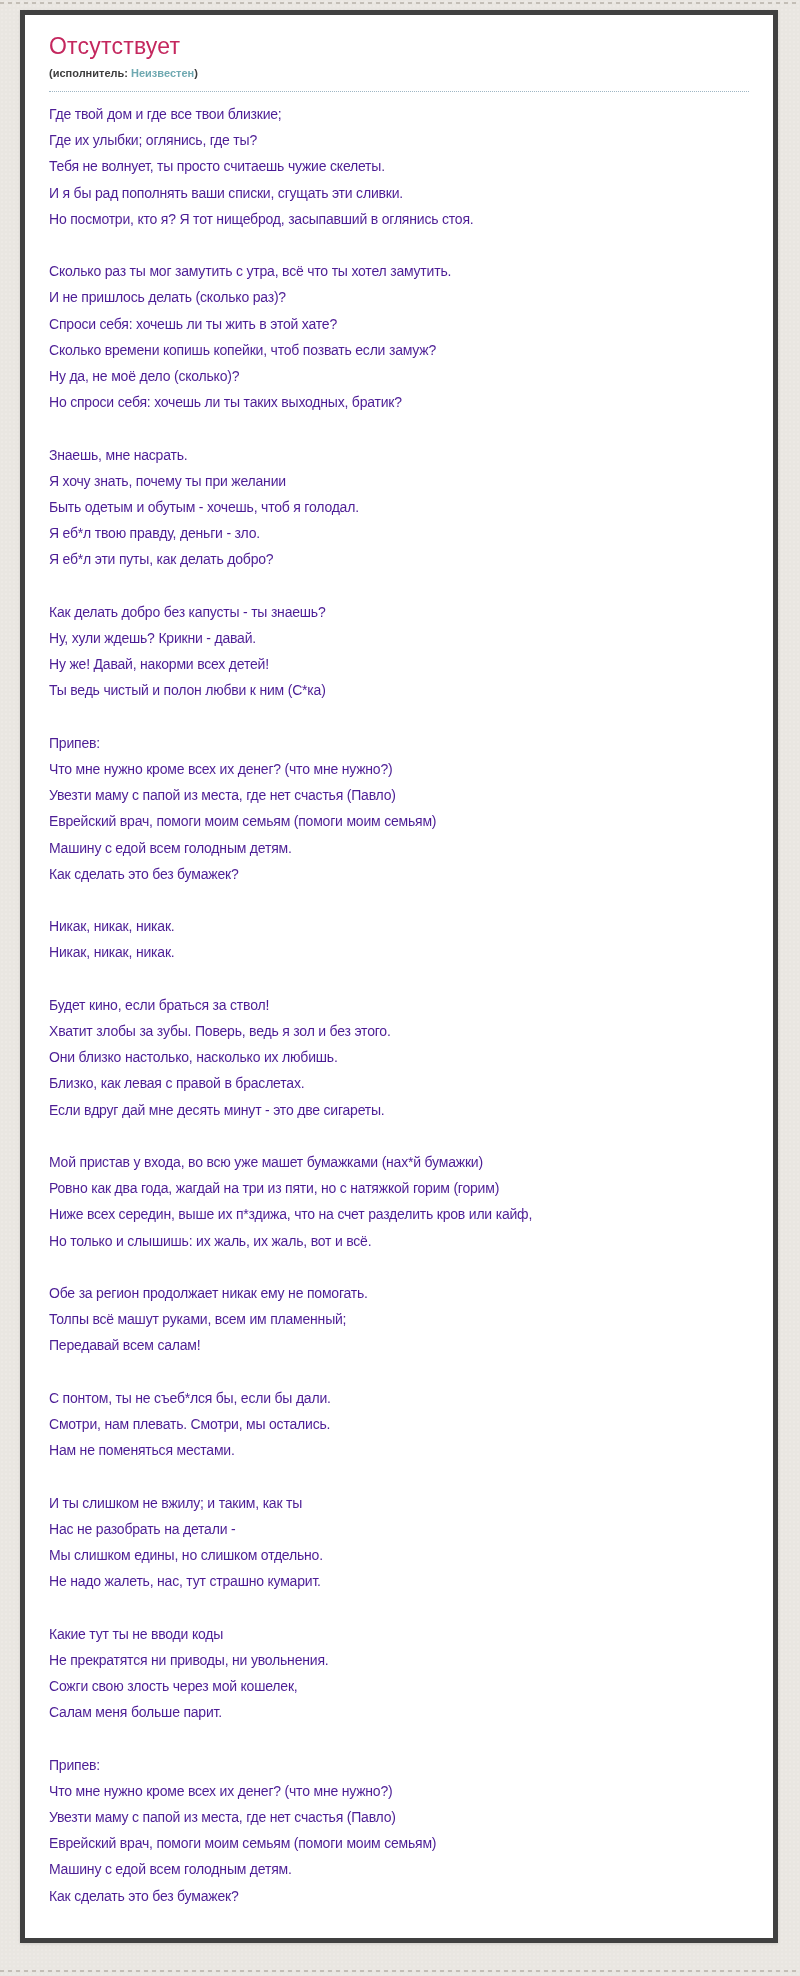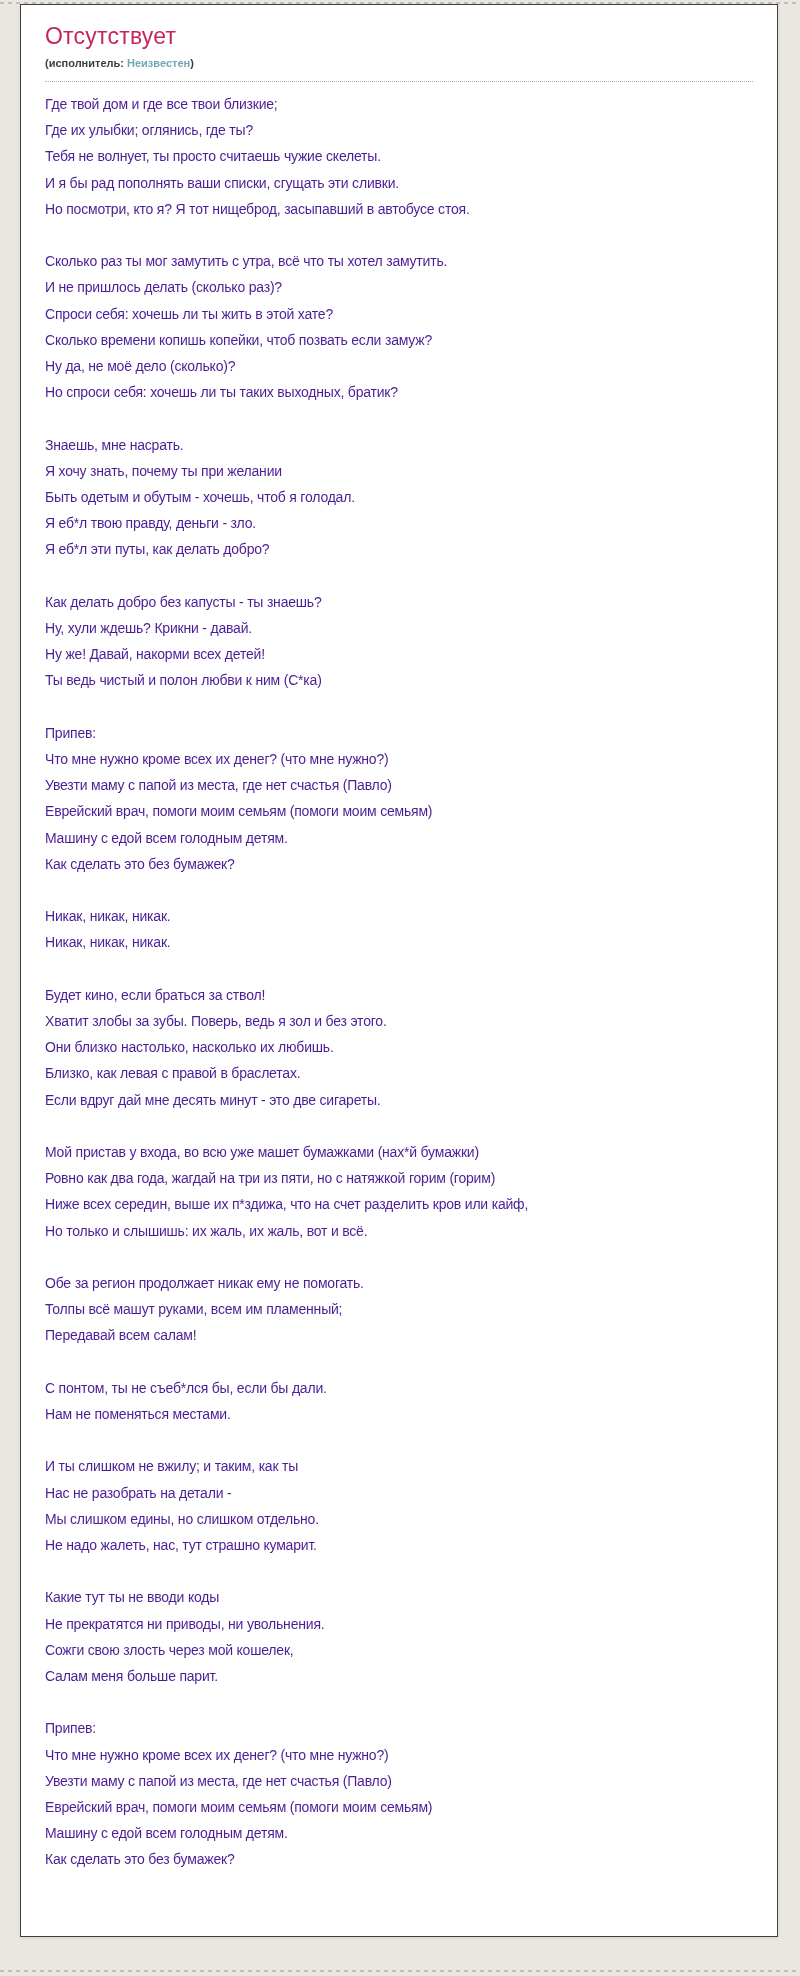--- a/index.html
+++ b/index.html
@@ -19,26 +19,26 @@
     position: absolute;
     left: 0; right: 0;
     height: 2px;
     background-image: repeating-linear-gradient(90deg, #c3beb6 0, #c3beb6 4px, rgba(0,0,0,0) 4px, rgba(0,0,0,0) 8px);
   }
   .edge-dashes.top { top: 2px; }
   .edge-dashes.bottom { top: 1970px; }
   .card {
     position: absolute;
     left: 20px;
-    top: 4px;
+    top: 10px;
     width: 758px;
     min-height: 1933px;
     box-sizing: border-box;
     background: #ffffff;
-    border: 1px solid #404040;
+    border: 5px solid #404040;
     box-shadow: 0 1px 3px rgba(0,0,0,0.10);
     padding: 16px 24px 16px 24px;
   }
   h1.song-title {
     margin: 0 0 2px 0;
     font-size: 23px;
     font-weight: 400;
     color: #c4275e;
     letter-spacing: 0.2px;
     line-height: 30px;
@@ -80,21 +80,21 @@
 <div class="card">
   <h1 class="song-title">Отсутствует</h1>
   <div class="artist-line"><span>(исполнитель: </span><a>Неизвестен</a><span>)</span></div>
   <div class="header-divider"></div>
   <div class="lyrics" id="lyrics">
       <div class="stanza">
         <div class="line">Где твой дом и где все твои близкие;</div>
         <div class="line">Где их улыбки; оглянись, где ты?</div>
         <div class="line">Тебя не волнует, ты просто считаешь чужие скелеты.</div>
         <div class="line">И я бы рад пополнять ваши списки, сгущать эти сливки.</div>
-        <div class="line">Но посмотри, кто я? Я тот нищеброд, засыпавший в автобусе стоя.</div>
+        <div class="line">Но посмотри, кто я? Я тот нищеброд, засыпавший в оглянись стоя.</div>
       </div>
       <div class="stanza">
         <div class="line">Сколько раз ты мог замутить с утра, всё что ты хотел замутить.</div>
         <div class="line">И не пришлось делать (сколько раз)?</div>
         <div class="line">Спроси себя: хочешь ли ты жить в этой хате?</div>
         <div class="line">Сколько времени копишь копейки, чтоб позвать если замуж?</div>
         <div class="line">Ну да, не моё дело (сколько)?</div>
         <div class="line">Но спроси себя: хочешь ли ты таких выходных, братик?</div>
       </div>
       <div class="stanza">
@@ -135,20 +135,21 @@
         <div class="line">Ниже всех середин, выше их п*здижа, что на счет разделить кров или кайф,</div>
         <div class="line">Но только и слышишь: их жаль, их жаль, вот и всё.</div>
       </div>
       <div class="stanza">
         <div class="line">Обе за регион продолжает никак ему не помогать.</div>
         <div class="line">Толпы всё машут руками, всем им пламенный;</div>
         <div class="line">Передавай всем салам!</div>
       </div>
       <div class="stanza">
         <div class="line">С понтом, ты не съеб*лся бы, если бы дали.</div>
+        <div class="line">Смотри, нам плевать. Смотри, мы остались.</div>
         <div class="line">Нам не поменяться местами.</div>
       </div>
       <div class="stanza">
         <div class="line">И ты слишком не вжилу; и таким, как ты</div>
         <div class="line">Нас не разобрать на детали -</div>
         <div class="line">Мы слишком едины, но слишком отдельно.</div>
         <div class="line">Не надо жалеть, нас, тут страшно кумарит.</div>
       </div>
       <div class="stanza">
         <div class="line">Какие тут ты не вводи коды</div>

